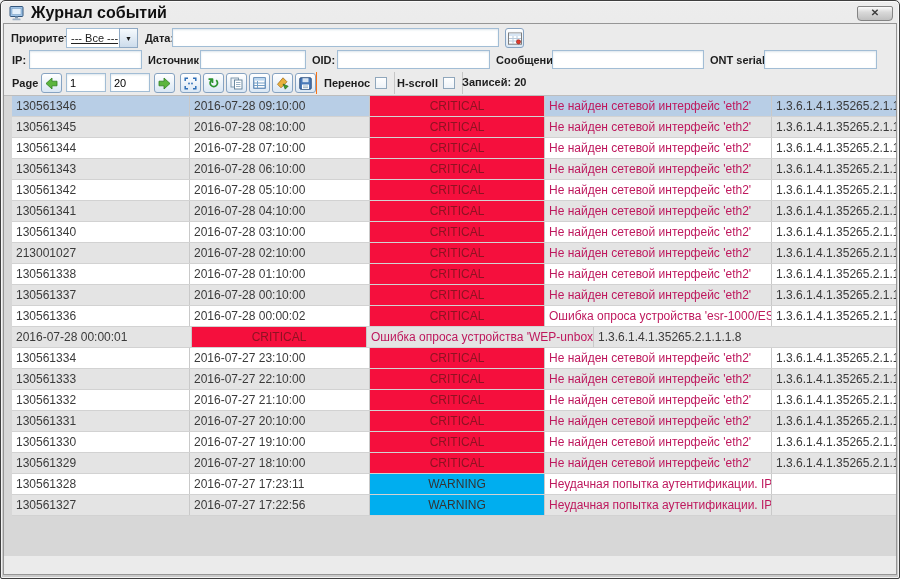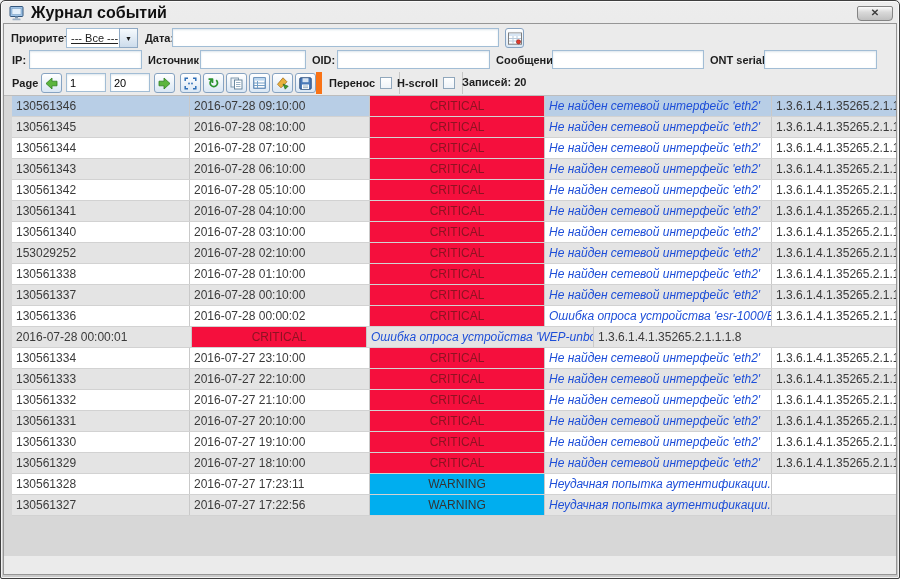--- a/index.html
+++ b/index.html
@@ -31,21 +31,21 @@
   .combo-text { width:53px; background:#fff; border:1px solid #a2bdd5; border-right:none;
     font-size:11px; line-height:18px; padding:0 4px; color:#222; white-space:nowrap;text-decoration:underline; }
   .combo-btn { width:19px; background:linear-gradient(#f6fafd,#cddcec);
     border:1px solid #8fa9c4; display:flex; align-items:center; justify-content:center;
     font-size:7px; color:#1a1a1a; }
   .icon-btn { position:absolute; width:21px; height:20px; border:1px solid #86a3c2; border-radius:3px;
     background:linear-gradient(#ffffff,#dae7f4); display:flex; align-items:center; justify-content:center; }
   .sm-btn { width:19px; height:20px; }
   .refresh-glyph { font-size:14px; line-height:1; font-weight:bold; color:#2d9430; }
   .tb-group { position:absolute; height:22px; display:flex; align-items:center; gap:5px;
-    padding:0 7px; border-left:6px solid #f97316; border-right:1px solid #c6c6c6; }
+    padding:0 7px; border-left:1px solid #f97316; border-right:1px solid #c6c6c6; }
   .checkbox { width:12px; height:12px; border:1px solid #90a7bc;
     background:linear-gradient(#ffffff,#eef3f8); display:inline-block; }
   .records { position:absolute; font-size:11px; font-weight:bold; color:#1d1d1d; }
 
   
   .grid-header { display:flex; height:20px; background:#ccffcc; border-bottom:1px solid #8f8f8f; }
   .gh-cell { display:flex; align-items:center; gap:5px; padding:0 4px;
     border-right:1px solid #a2b6a2; font-size:12px; color:#101010; overflow:hidden; white-space:nowrap; }
   .sort { font-size:8px; color:#28323c; }
 
@@ -54,21 +54,21 @@
 
   .grid-wrap { height:460px; background:#d7d7d7; }
   .trow { display:flex; height:21px; border-bottom:1px solid #d2d2d2; background:#fff;margin-left:8px; }
   .trow:nth-child(even) { background:#e4e4e4; }
   .trow.sel { background:#b8cee6; }
   .tcell { padding:3px 4px; border-right:1px solid #c9c9c9; font-size:12px; color:#3a3a3a;
     white-space:nowrap; overflow:hidden; }
   .pr-cell { padding:0; }
   .pr { width:100%; height:100%; display:flex; align-items:center; justify-content:center;
     font-size:12px; }
-  .msg { color:#1d4ed8;font-style:italic; }
+  .msg { color:#be185d; }
 </style>
 </head>
 <body>
 
 <div class="window">
 
   <div class="titlebar">
     <svg width="16" height="15" viewBox="0 0 16 15">
       <rect x="1" y="0.5" width="13" height="10" rx="1" fill="#9fc4e8" stroke="#33567c"></rect>
       <rect x="3" y="2.5" width="9" height="6" fill="#e3f0fb" stroke="#6d94b8" stroke-width="0.5"></rect>
@@ -244,21 +244,21 @@
         <div class="trow">
     <div class="tcell c1">130561340</div>
     <div class="tcell c2">2016-07-28 03:10:00</div>
     <div class="tcell c3 pr-cell">
       <span class="pr" style="background: rgb(245, 15, 61); color: rgb(142, 19, 34);">CRITICAL</span>
     </div>
     <div class="tcell c4 msg">Не найден сетевой интерфейс 'eth2'</div>
     <div class="tcell c5" style="border-right:none">1.3.6.1.4.1.35265.2.1.1.1.3</div>
   </div>
         <div class="trow">
-    <div class="tcell c1">153029252</div>
+    <div class="tcell c1">213001027</div>
     <div class="tcell c2">2016-07-28 02:10:00</div>
     <div class="tcell c3 pr-cell">
       <span class="pr" style="background: rgb(245, 15, 61); color: rgb(142, 19, 34);">CRITICAL</span>
     </div>
     <div class="tcell c4 msg">Не найден сетевой интерфейс 'eth2'</div>
     <div class="tcell c5" style="border-right:none">1.3.6.1.4.1.35265.2.1.1.1.3</div>
   </div>
         <div class="trow">
     <div class="tcell c1">130561338</div>
     <div class="tcell c2">2016-07-28 01:10:00</div>

